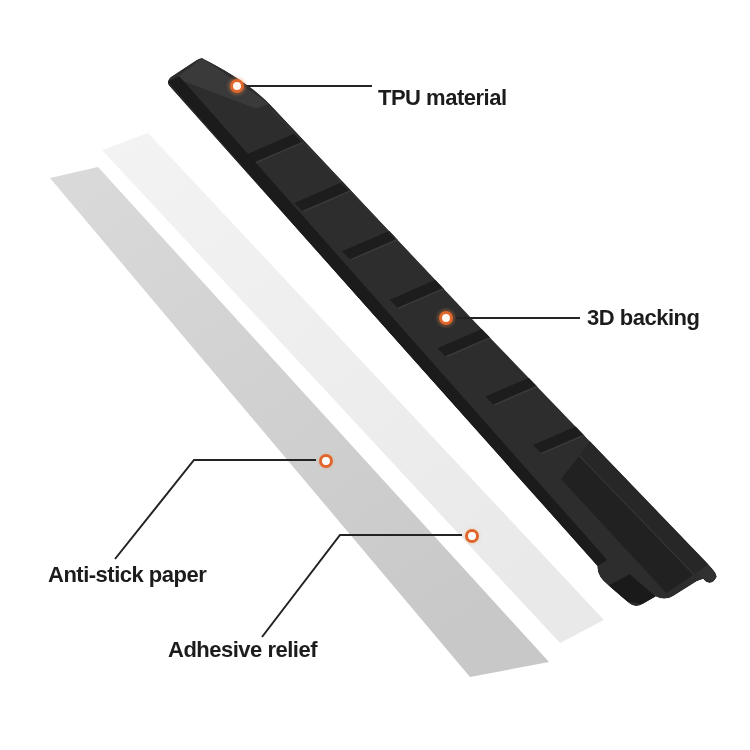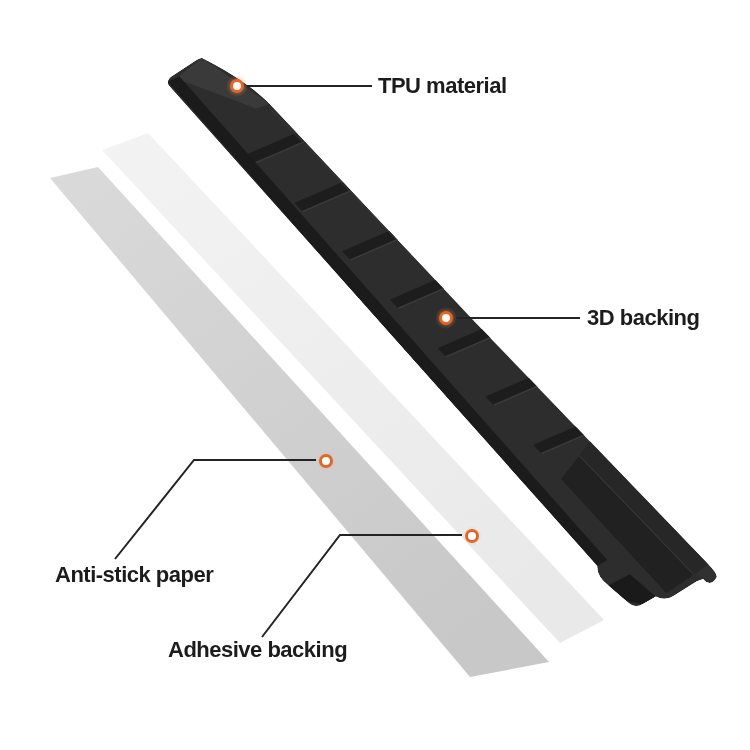--- a/index.html
+++ b/index.html
@@ -6,23 +6,23 @@
   .canvas{
     position:relative;width:750px;height:750px;background:#ffffff;overflow:hidden;
     font-family:"Liberation Sans","DejaVu Sans",sans-serif;
   }
   .diagram-svg{position:absolute;left:0;top:0;}
   .callout-label{
     position:absolute;transform:translateY(-50%);
     font-weight:bold;font-size:22px;letter-spacing:-0.5px;
     color:#1c1c1c;white-space:nowrap;line-height:1;
   }
-  .label-tpu{left:378px;top:86px;}
+  .label-tpu{left:378px;top:98px;}
   .label-relief{left:587px;top:318px;}
-  .label-paper{left:55px;top:575px;}
+  .label-paper{left:48px;top:575px;}
   .label-backing{left:168px;top:650px;}
 </style>
 </head>
 <body>
 
 <div class="canvas">
 
   <svg class="diagram-svg" width="750" height="750" viewBox="0 0 750 750">
     <defs>
       <linearGradient id="gGray" x1="0" y1="0" x2="0.7" y2="1">
@@ -105,14 +105,14 @@
     </g>
     <g>
       <circle cx="472" cy="536" r="10" fill="url(#gGlow)" opacity="0.5"></circle>
       <circle cx="472" cy="536" r="5.5" fill="#ffffff" stroke="#e0662a" stroke-width="3"></circle>
     </g>
   </svg>
 
   <div class="callout-label label-tpu">TPU material</div>
   <div class="callout-label label-relief">3D backing</div>
   <div class="callout-label label-paper">Anti-stick paper</div>
-  <div class="callout-label label-backing">Adhesive backing</div>
+  <div class="callout-label label-backing">Adhesive relief</div>
 </div>
 
 </body></html>

